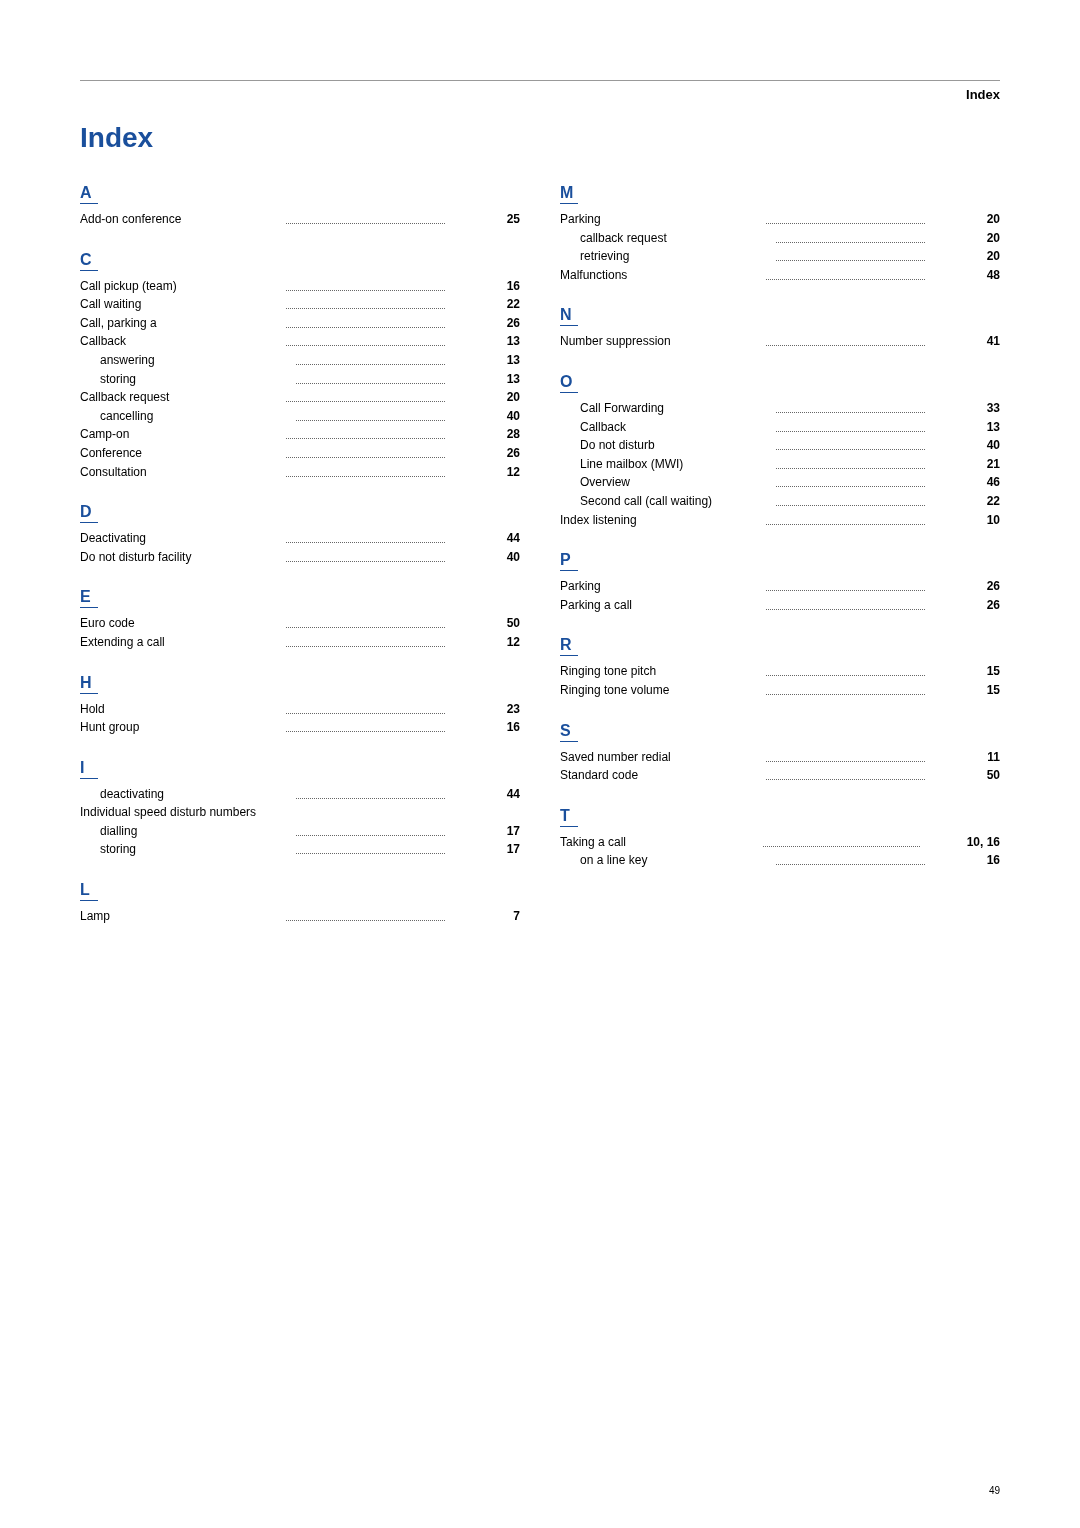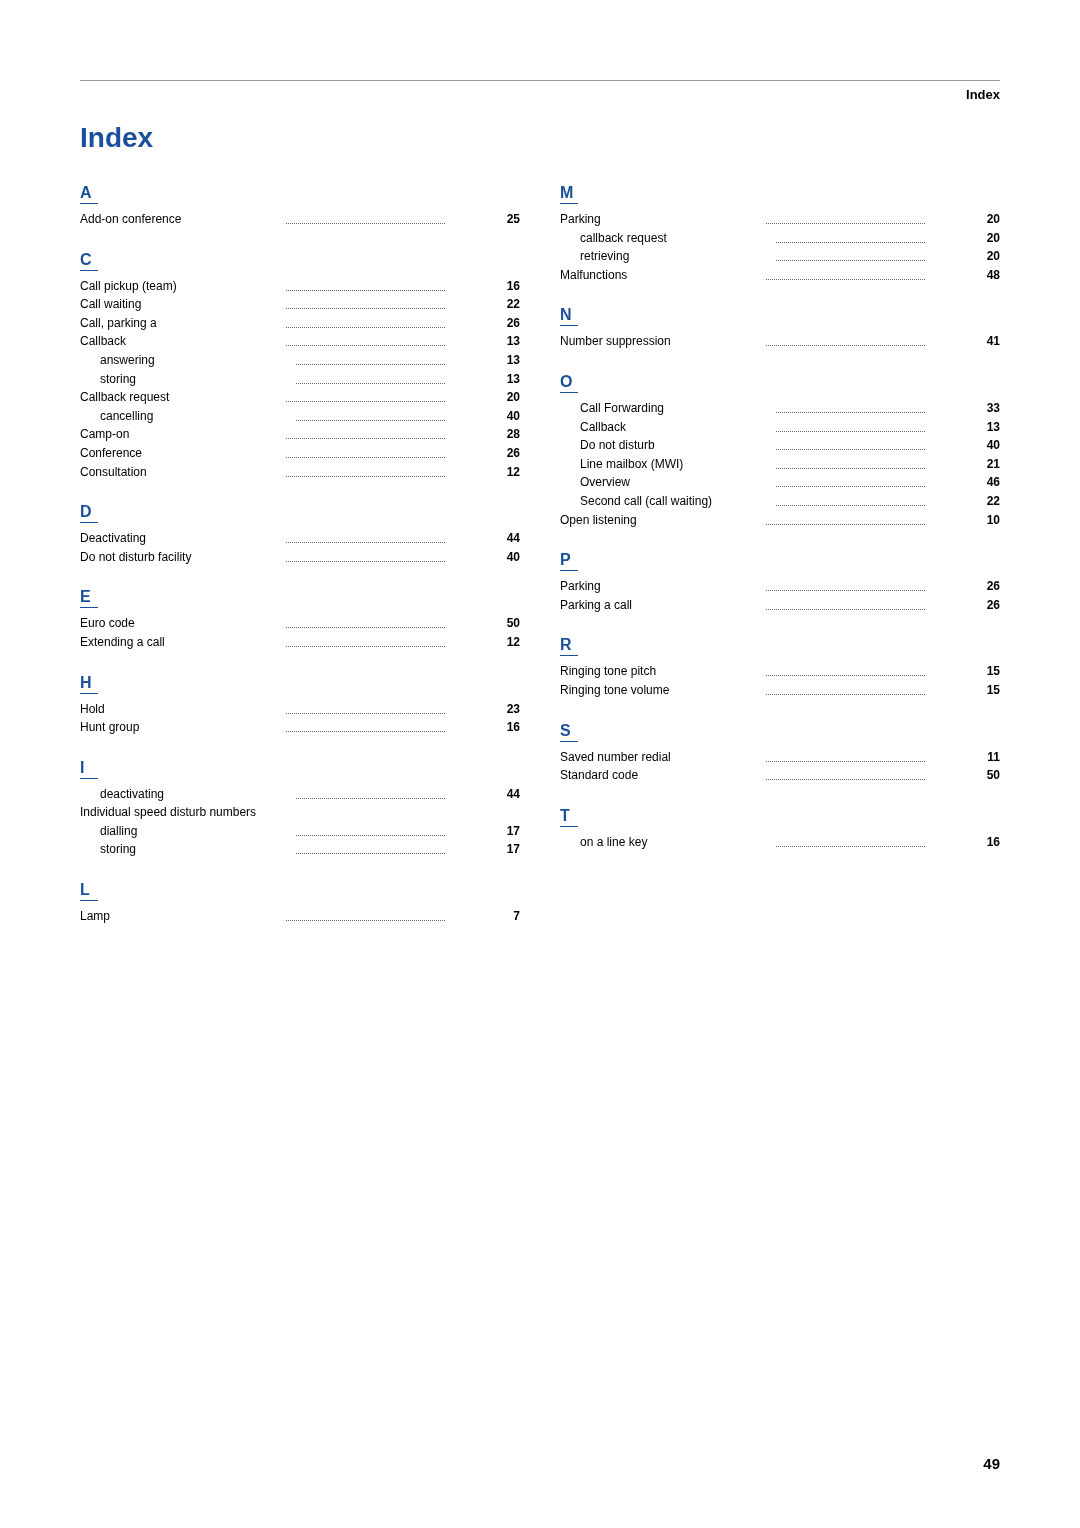--- a/index.html
+++ b/index.html
@@ -104,24 +104,24 @@
       min-width: 28px;
       font-weight: bold;
     }
 
     .sub-entry {
       padding-left: 20px;
     }
 
     .page-number-bottom {
       position: absolute;
-      bottom: 76px;
+      bottom: 52px;
       right: 80px;
-      font-size: 15px;
-      font-weight: bold;
+      font-size: 10px;
+      font-weight: normal;
     }
   </style>
 </head>
 <body>
 
 <div class="page">
   <div class="top-rule"></div>
   <div class="page-header">
     <span class="page-header-text">Index</span>
   </div>
@@ -271,21 +271,21 @@
             <span class="entry-page">21</span>
           </div><div class="index-entry sub-entry">
             <span class="entry-text">Overview</span>
             <span class="entry-dots"></span>
             <span class="entry-page">46</span>
           </div><div class="index-entry sub-entry">
             <span class="entry-text">Second call (call waiting)</span>
             <span class="entry-dots"></span>
             <span class="entry-page">22</span>
           </div><div class="index-entry">
-            <span class="entry-text">Open listening</span>
+            <span class="entry-text">Index listening</span>
             <span class="entry-dots"></span>
             <span class="entry-page">10</span>
           </div></div>
         <div class="section"><div class="section-letter">P</div><div class="index-entry">
             <span class="entry-text">Parking</span>
             <span class="entry-dots"></span>
             <span class="entry-page">26</span>
           </div><div class="index-entry">
             <span class="entry-text">Parking a call</span>
             <span class="entry-dots"></span>
@@ -302,21 +302,25 @@
           </div></div>
         <div class="section"><div class="section-letter">S</div><div class="index-entry">
             <span class="entry-text">Saved number redial</span>
             <span class="entry-dots"></span>
             <span class="entry-page">11</span>
           </div><div class="index-entry">
             <span class="entry-text">Standard code</span>
             <span class="entry-dots"></span>
             <span class="entry-page">50</span>
           </div></div>
-        <div class="section"><div class="section-letter">T</div><div class="index-entry sub-entry">
+        <div class="section"><div class="section-letter">T</div><div class="index-entry">
+            <span class="entry-text">Taking a call</span>
+            <span class="entry-dots"></span>
+            <span class="entry-page">10, 16</span>
+          </div><div class="index-entry sub-entry">
             <span class="entry-text">on a line key</span>
             <span class="entry-dots"></span>
             <span class="entry-page">16</span>
           </div></div>
       </div>
   </div>
 
   <div class="page-number-bottom">49</div>
 </div>
 

